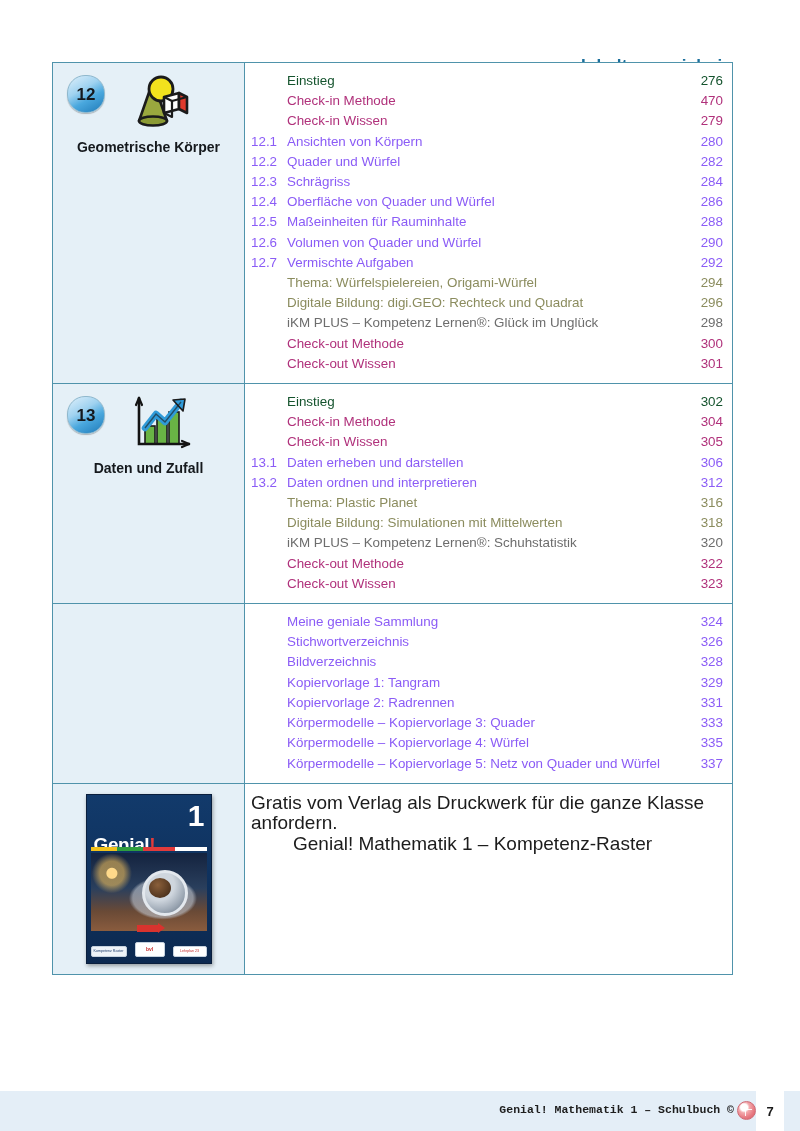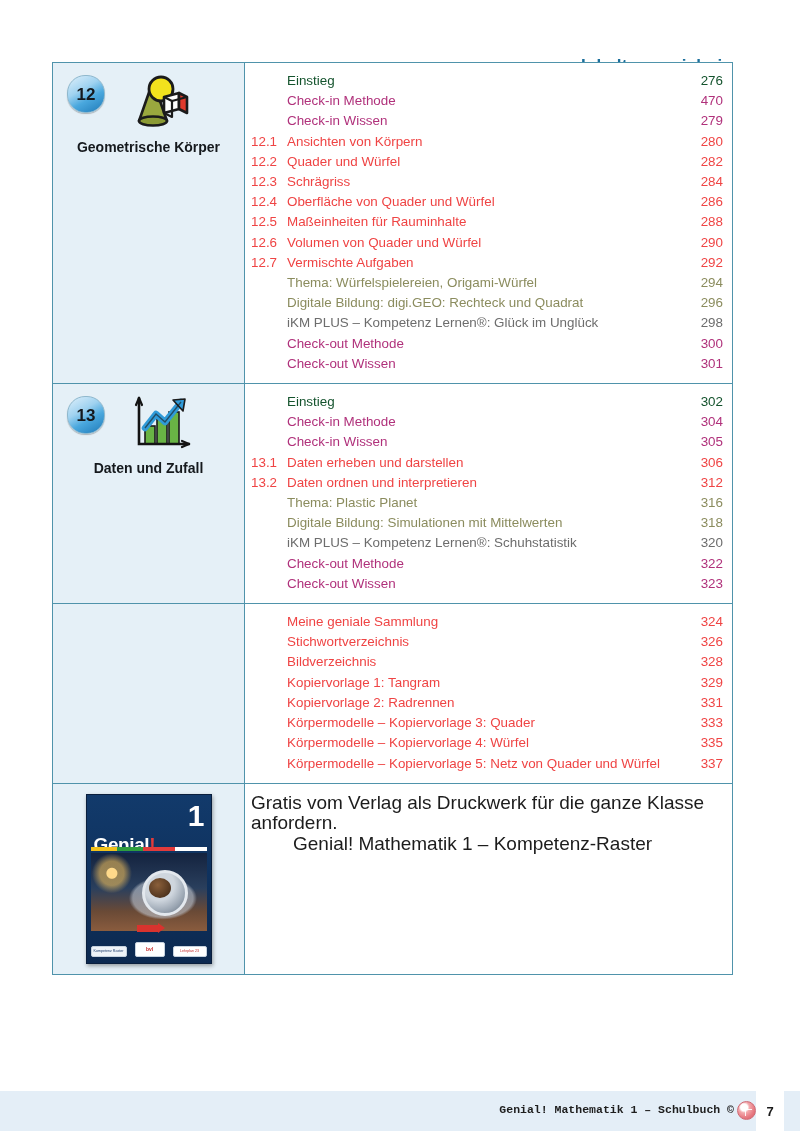--- a/index.html
+++ b/index.html
@@ -79,21 +79,21 @@
     width:42px;min-width:42px;text-align:left;padding-left:6px;
     box-sizing:border-box;
   }
   .entry .lbl{flex:1;}
   .entry .pg{width:40px;text-align:right;}
 
   .e-blue{color:#14532d;}
   .e-magenta{color:#b0317b;}
   .e-olive{color:#8b8c5e;}
   .e-gray{color:#6d6d6d;}
-  .e-dark{color:#ef4444;}
+  .e-dark{color:#8b5cf6;}
 
   
   .gratis-cell{
     flex:1;background:#ffffff;
     padding:9px 9px 9px 6px;box-sizing:border-box;
     font-size:19px;line-height:20.5px;color:#1c1c1c;
   }
   .gratis-sub{padding-left:42px;}
 
   

